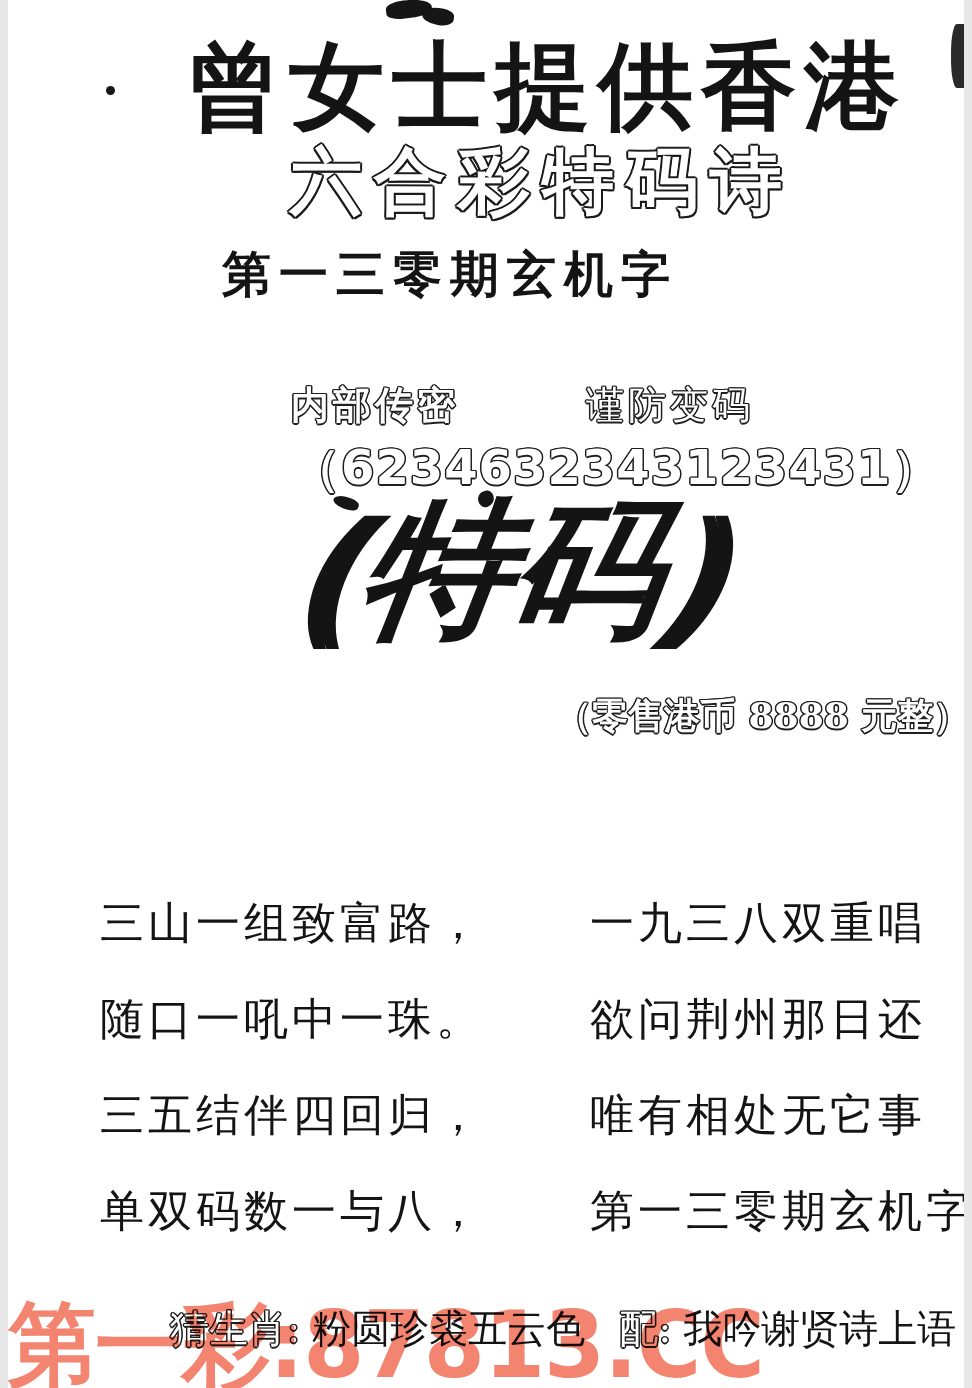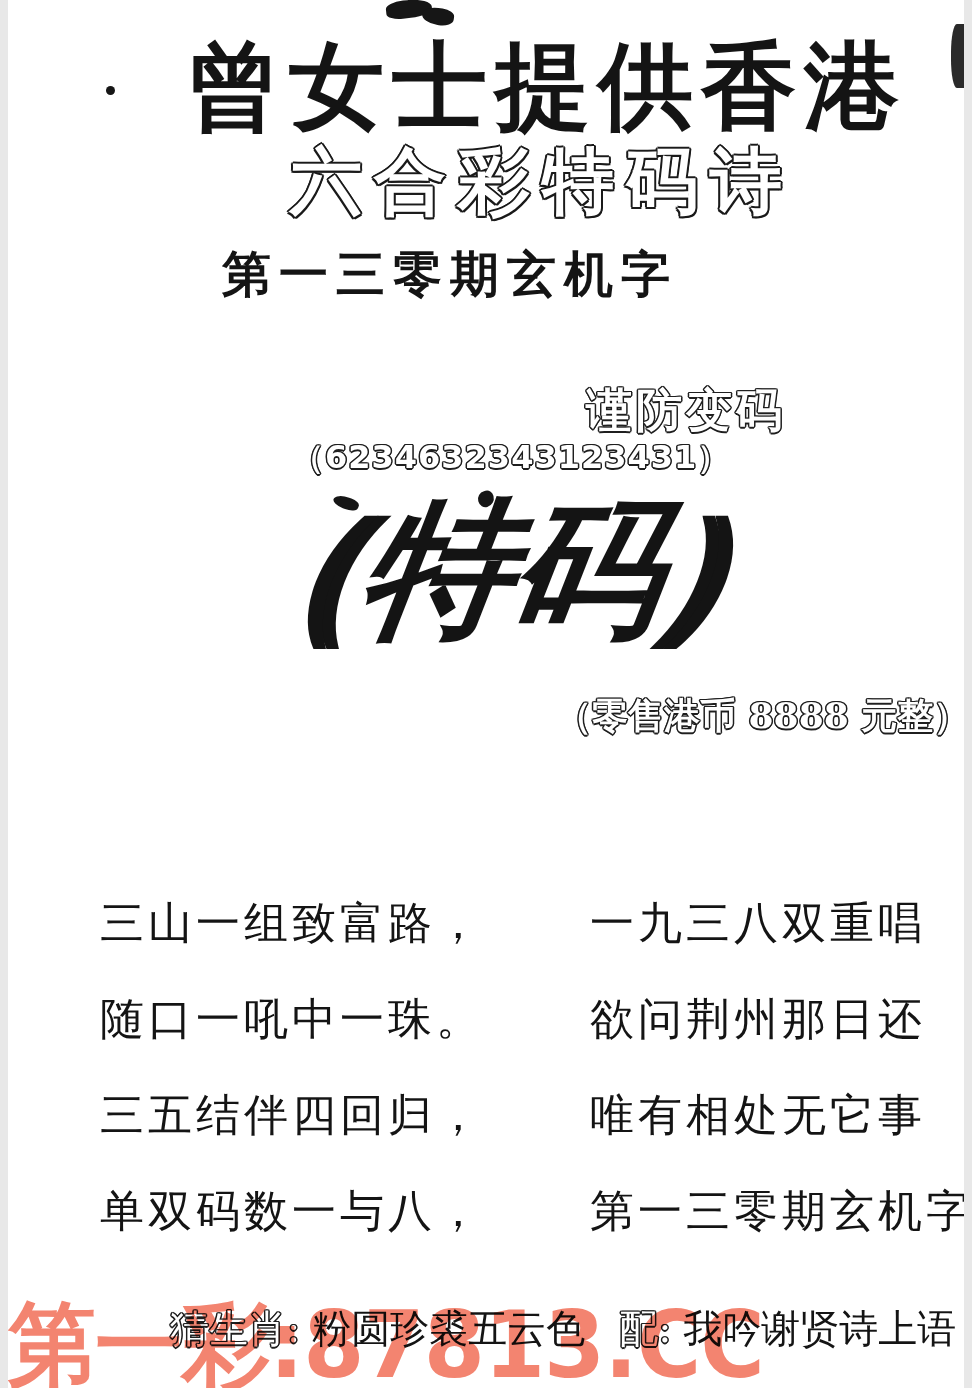--- a/index.html
+++ b/index.html
@@ -29,23 +29,23 @@
     text-shadow:
       2px 0 #1a1a1a,-2px 0 #1a1a1a,0 2px #1a1a1a,0 -2px #1a1a1a,
       1.5px 1.5px #1a1a1a,-1.5px 1.5px #1a1a1a,1.5px -1.5px #1a1a1a,-1.5px -1.5px #1a1a1a;
   }
 
   .title1{left:178px;top:24px;font-size:95px;font-weight:700;letter-spacing:8px;}
   .title2{left:282px;top:134px;font-size:72px;font-weight:700;letter-spacing:12px;font-family:"DejaVu Serif",serif;text-align:right;}
   .title3{left:214px;top:242px;font-size:49px;font-weight:700;letter-spacing:8px;}
 
   .notice-left{left:283px;top:380px;font-size:38px;font-weight:700;letter-spacing:4px;}
-  .notice-right{left:578px;top:380px;font-size:46px;font-weight:700;letter-spacing:4px;}
+  .notice-right{left:578px;top:380px;font-size:38px;font-weight:400;letter-spacing:4px;}
 
-  .code-row{left:284px;top:436px;font-size:32px;font-weight:700;
+  .code-row{left:284px;top:436px;font-size:48px;font-weight:700;
     font-family:"DejaVu Sans",sans-serif;letter-spacing:1px;}
 
   .special{left:205px;top:478px;font-size:150px;font-weight:900;
     font-style:italic;transform:skewX(-8deg);line-height:1.2;}
   .special .dbl-open{color:#141414;text-shadow:13px 0 0 #141414;}
   .special .dbl-close{color:#141414;text-shadow:-13px 0 0 #141414;}
 
   .price{left:548px;top:692px;font-size:36px;font-weight:700;letter-spacing:0px;text-align:right;}
 
   .intro{left:44px;top:808px;font-size:44px;font-weight:700;letter-spacing:2px;}
@@ -88,20 +88,21 @@
   <div class="noise noise-c"></div>
   <div class="noise noise-d"></div>
   <div class="noise noise-e"></div>
 
   <div class="abs title1 ink">曾女士提供香港</div>
 
   <div class="abs title2 hollow-heavy">六合彩特码诗</div>
 
   <div class="abs title3 ink">第一三零期玄机字</div>
 
+  <div class="abs notice-left hollow">内部传密</div>
   <div class="abs notice-right hollow">谨防变码</div>
 
   <div class="abs code-row hollow">（6234632343123431）</div>
 
   <div class="abs special">
     <span class="dbl-open">（</span><span class="ink">特码</span><span class="dbl-close">）</span>
   </div>
 
   <div class="abs price hollow">（零售港币 8888 元整）</div>
 

